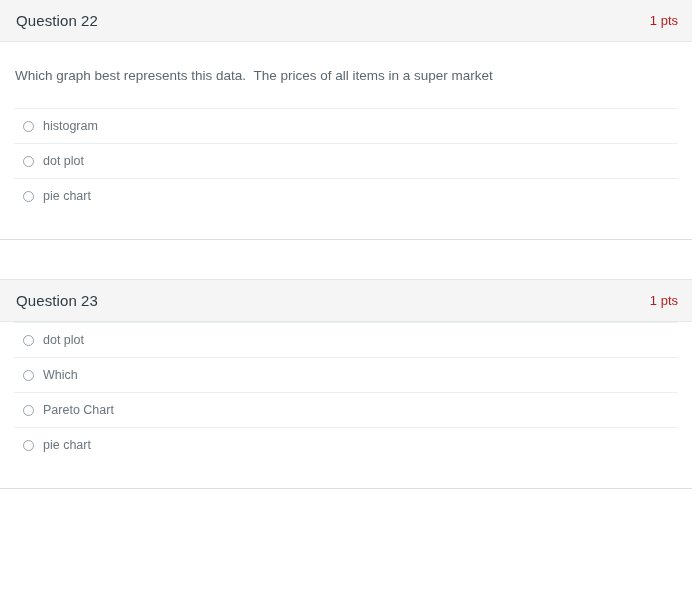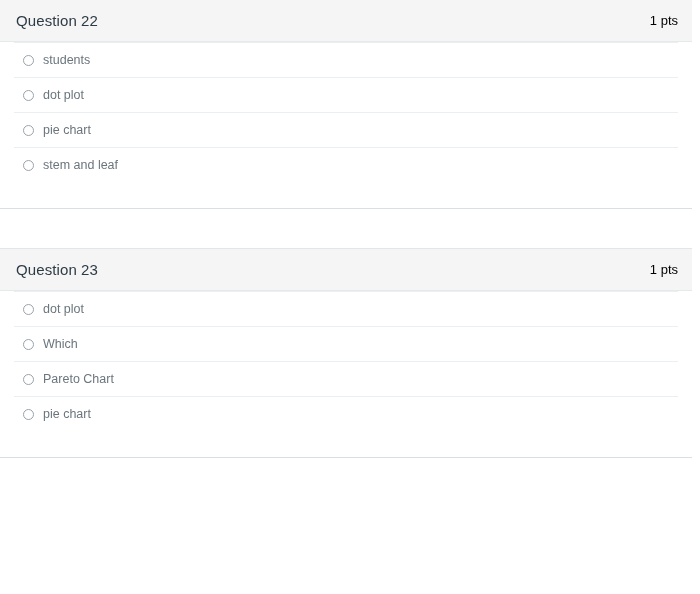--- a/index.html
+++ b/index.html
@@ -43,21 +43,21 @@
     box-sizing: border-box;
   }
   .question-name {
     font-size: 15px;
     color: #2d3b45;
     font-weight: 400;
     letter-spacing: 0.1px;
   }
   .question-points {
     font-size: 13px;
-    color: #000000;
+    color: #b91c1c;
     font-weight: 400;
   }
 
   
   .question-body {
     padding: 0 14px;
   }
   .question-text {
     font-size: 13.5px;
     color: #5b6770;
@@ -104,36 +104,33 @@
 <body>
 
 <div class="quiz">
 
   <div class="question-card first">
     <div class="question-header">
       <span class="question-name">Question 22</span>
       <span class="question-points">1 pts</span>
     </div>
     <div class="question-body">
+      <div class="question-text">Which graph best represents this data.  The prices of all items in a super market</div>
       <div class="answers">
         <div class="answer-row">
           <span class="radio"></span>
-          <span class="answer-label">students</span>
+          <span class="answer-label">histogram</span>
         </div>
         <div class="answer-row">
           <span class="radio"></span>
           <span class="answer-label">dot plot</span>
         </div>
         <div class="answer-row">
           <span class="radio"></span>
           <span class="answer-label">pie chart</span>
-        </div>
-        <div class="answer-row">
-          <span class="radio"></span>
-          <span class="answer-label">stem and leaf</span>
         </div>
       </div>
     </div>
   </div>
 
   <div class="card-gap"></div>
 
   <div class="question-card">
     <div class="question-header">
       <span class="question-name">Question 23</span>

